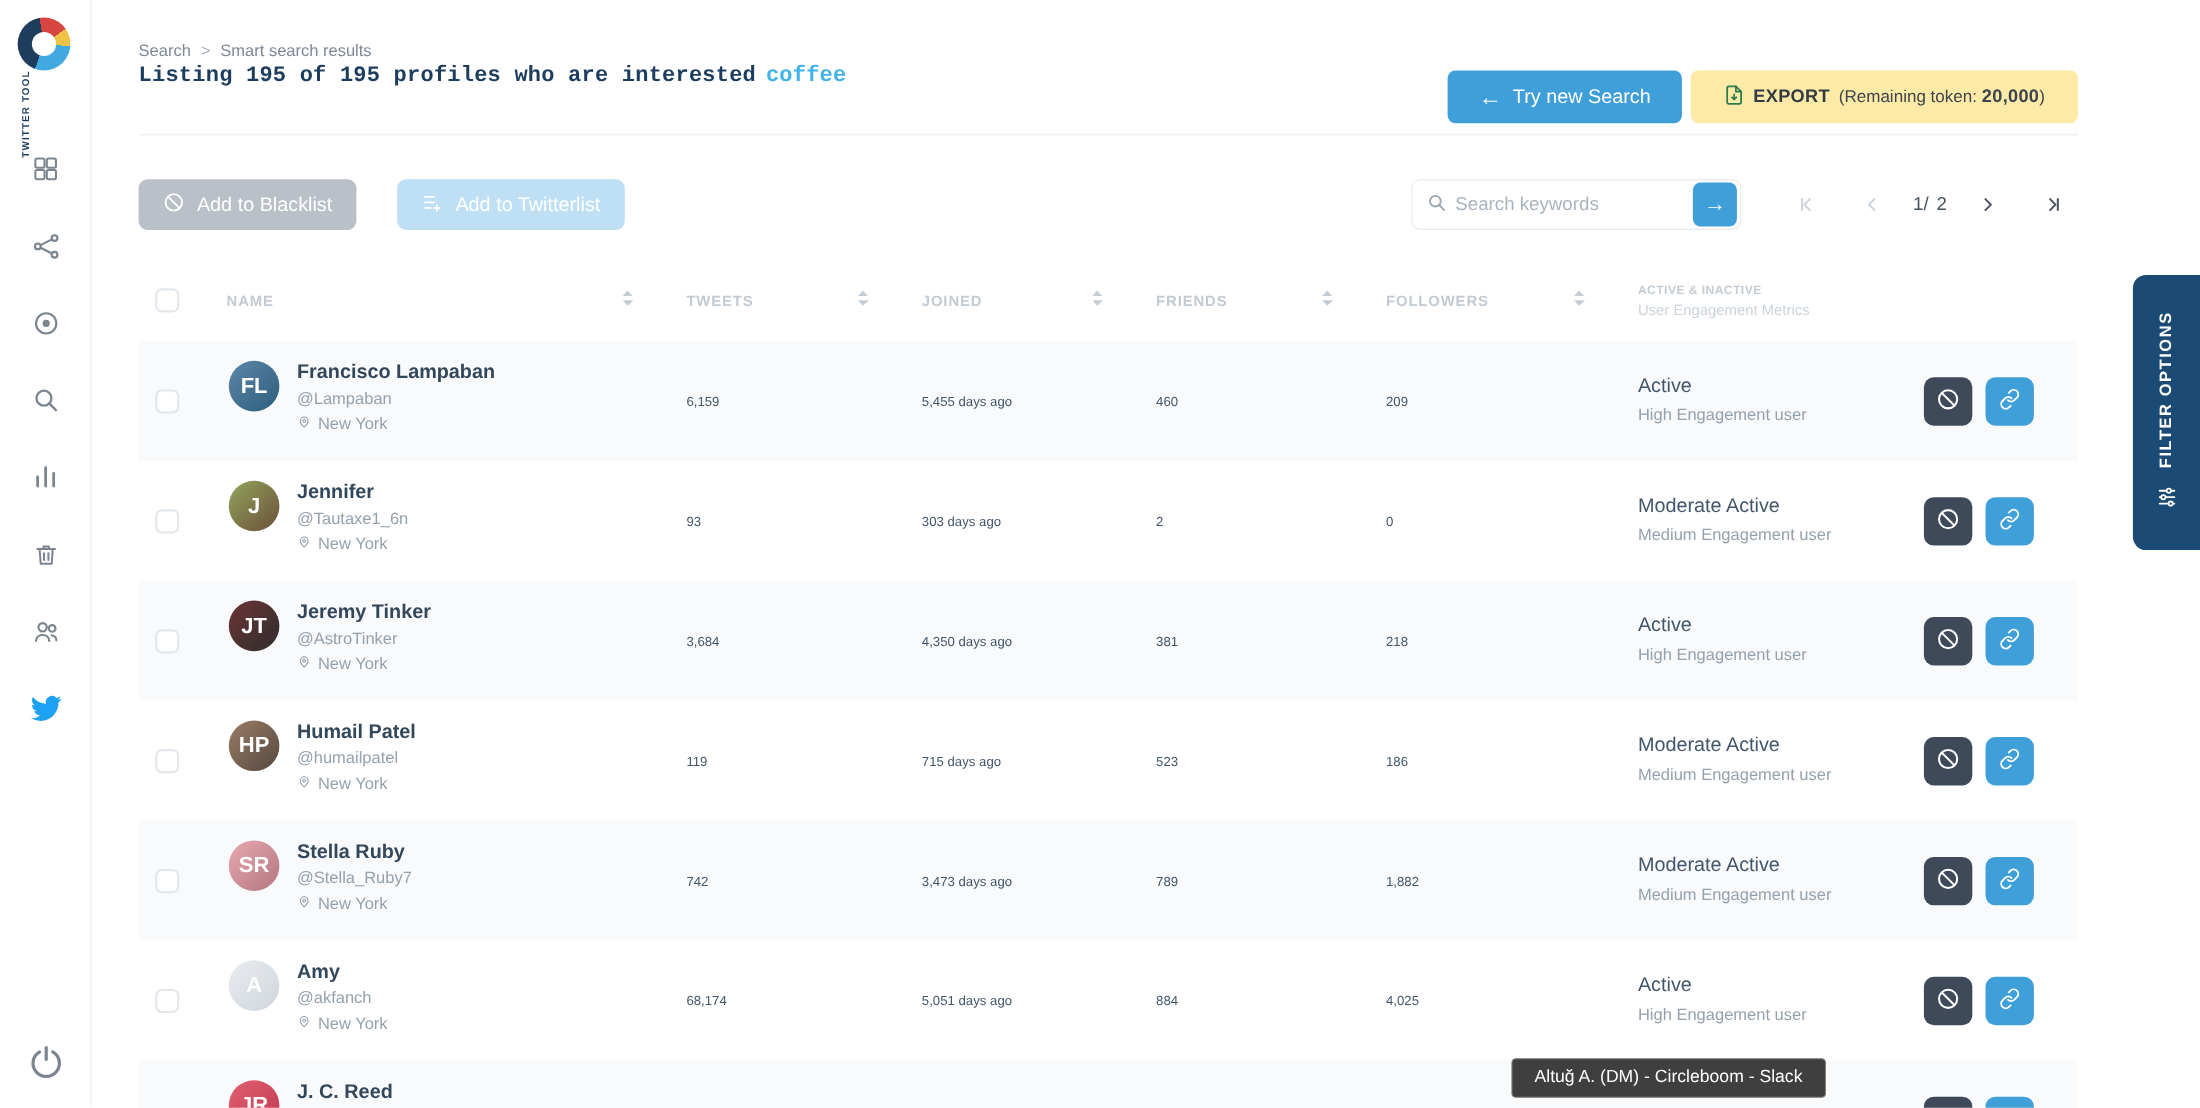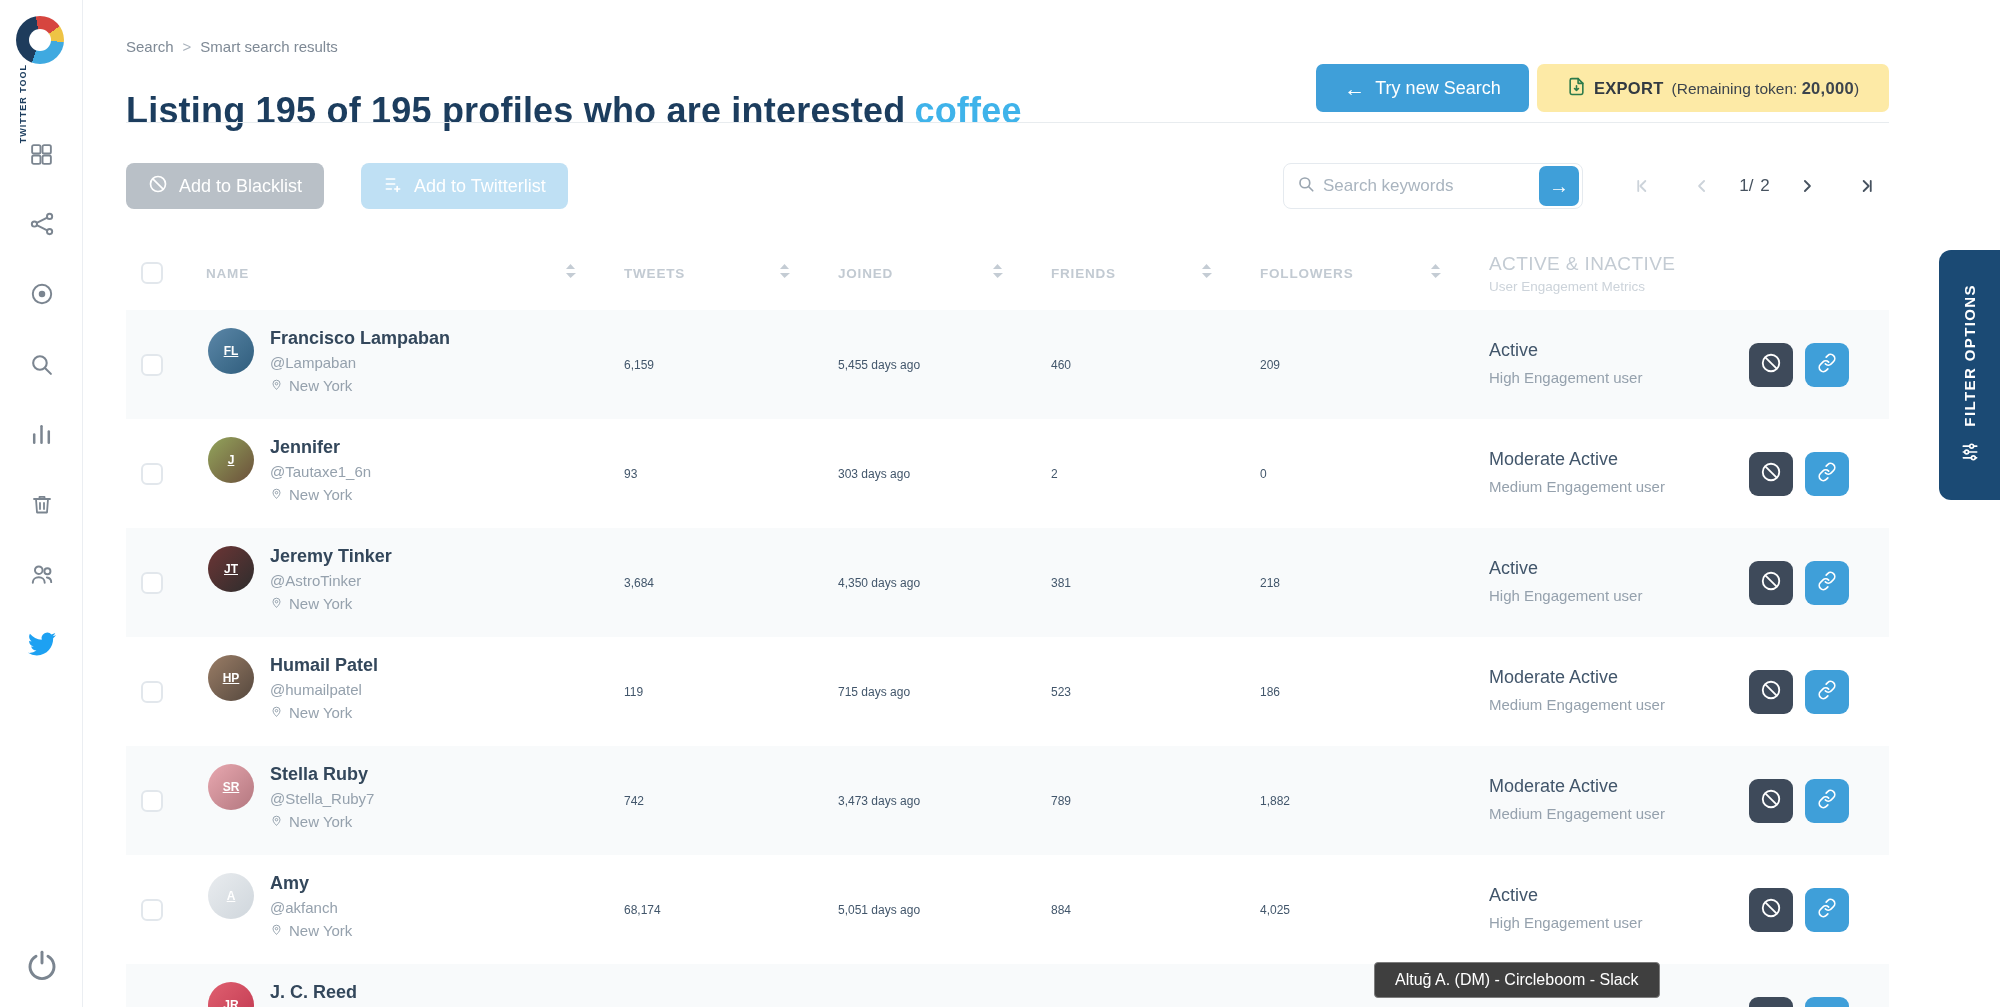--- a/index.html
+++ b/index.html
@@ -23,22 +23,22 @@
   .nav-icon.twitter svg { stroke:none; }
   .side-footer { position:absolute; bottom:18px; left:20px; }
 
   
   .main { position:absolute; left:83px; top:0; width:1917px; height:879px; }
 
   .breadcrumb { position:absolute; left:43px; top:38px; font-size:15px; color:#7e8995; display:flex; gap:9px; }
   .breadcrumb .sep { color:#a9b2bc; }
   .breadcrumb .bc-link { cursor:pointer; }
 
-  .page-title { position:absolute; left:43px; top:90px; font-size:36px; font-weight:700;
-    color:var(--navy); letter-spacing:.2px; }
+  .page-title { position:absolute; left:43px; top:58px; font-size:20px; font-weight:700;
+    color:var(--navy); letter-spacing:.2px;font-family:Liberation Mono, monospace; }
   .page-title .kw { color:var(--keyword); margin-left:9px; }
 
   .btn-primary { position:absolute; left:1233px; top:64px; width:213px; height:48px;
     background:var(--accent); color:#fff; border:none; border-radius:7px; font-size:18px;
     display:flex; align-items:center; justify-content:center; gap:10px; cursor:pointer;
     font-family:inherit; }
   .btn-primary .arrow { font-size:21px; line-height:1; }
 
   .btn-export { position:absolute; left:1454px; top:64px; width:352px; height:48px;
     background:var(--export-bg); border:none; border-radius:7px; display:flex; align-items:center;
@@ -80,26 +80,26 @@
 
   .cell { display:flex; align-items:center; }
   .c-check { justify-content:center; }
   .checkbox { width:22px; height:22px; border:2px solid #e2e7ec; border-radius:6px;
     background:#fff; cursor:pointer; }
 
   .c-h { justify-content:space-between; padding:0 20px 0 28px; cursor:pointer; }
   .h-label { font-size:13.5px; font-weight:700; letter-spacing:.8px; color:var(--text-head); }
   .c-hstatus { flex-direction:column; align-items:flex-start; justify-content:center;
     padding-left:28px; gap:4px; }
-  .hs1 { font-size:19px; font-weight:400; letter-spacing:.4px; color:#c3cbd3; }
+  .hs1 { font-size:11px; font-weight:700; letter-spacing:.4px; color:#c3cbd3; }
   .hs2 { font-size:13.5px; color:#ccd3da; }
 
   .c-name { align-items:flex-start; padding:18px 0 0 30px; gap:16px; }
   .avatar { width:46px; height:46px; border-radius:50%; flex-shrink:0; display:grid;
-    place-items:center; color:#fff; font-weight:700; font-size:12px;text-decoration:underline; }
+    place-items:center; color:#fff; font-weight:700; font-size:20px; }
   .p-name { font-size:18px; font-weight:700; color:#33475b; margin-bottom:5px; }
   .p-handle { font-size:15px; color:var(--text-muted); margin-bottom:6px; }
   .p-loc { font-size:15px; color:var(--text-muted); display:flex; align-items:center; gap:6px; }
 
   .c-num { padding-left:28px; font-size:12px; color:var(--text-dark); }
 
   .c-status { flex-direction:column; align-items:flex-start; justify-content:center;
     padding-left:28px; gap:6px; }
   .status-main { font-size:18px; color:var(--text-dark); }
   .status-sub  { font-size:15px; color:var(--text-muted); max-width:178px; line-height:1.45; }

